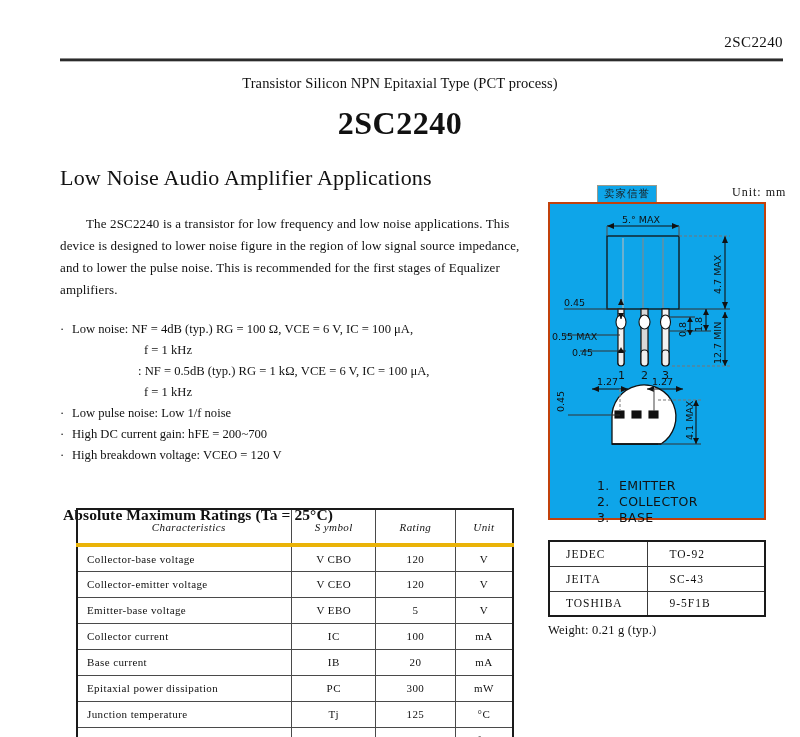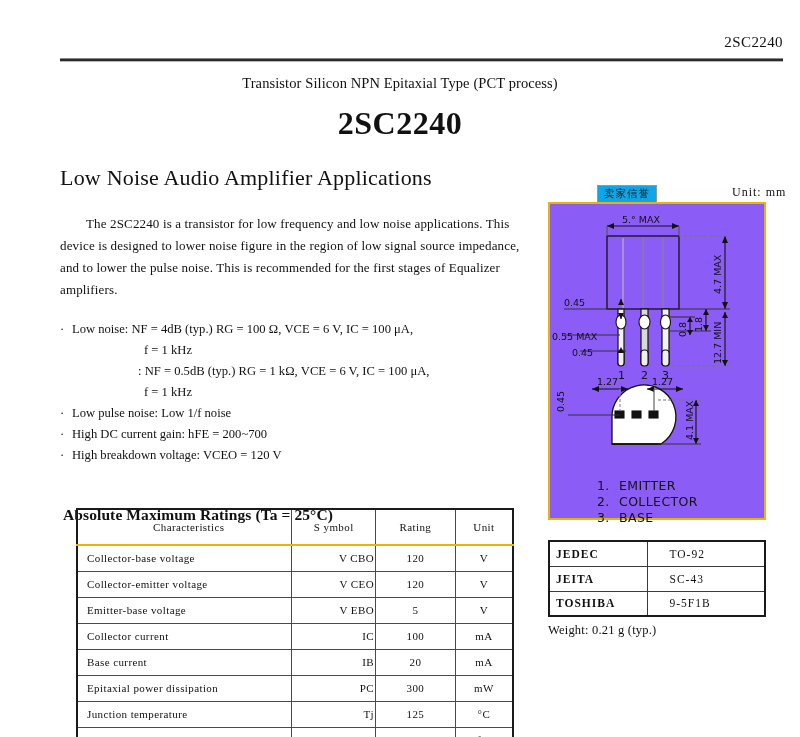--- a/index.html
+++ b/index.html
@@ -58,57 +58,57 @@
     position:absolute; left:76px; top:508px; width:438px;
     border-collapse:collapse; font-size:11px;
     border:2px solid #1a1a1a;
   }
   #ratings-table td, #ratings-table th {
     border:1px solid #4a4a4a; font-weight:normal; letter-spacing:.4px;
   }
   #ratings-table thead td { height:36px; text-align:center; }
   #ratings-table tbody td { height:26px; }
   .c-char { width:216px; padding-left:9px; text-align:left; }
-  .c-sym  { width:84px; text-align:right; }
+  .c-sym  { width:84px; text-align:center; }
   .c-rate { width:80px; text-align:center; }
   .c-unit { width:58px; text-align:center; }
-  #ratings-table thead tr td { border-bottom:2px solid #eab308; }
+  #ratings-table thead tr td { border-bottom:4px solid #eab308;font-style:italic; }
 
   
   #unit-label {
     position:absolute; left:732px; top:185px; font-size:12px; letter-spacing:1px;
   }
   #watermark-badge {
     position:absolute; left:597px; top:185px;
     background:#0ea5e9; border:1px solid #9a9a8c;
     padding:1px 6px; font-size:10.5px; letter-spacing:1px;
     font-family:"DejaVu Sans", sans-serif; color:#1a1a1a;
   }
 
   #package-panel {
     position:absolute; left:548px; top:202px; width:218px; height:318px;
-    border:2px solid #eab308; background:#8b5cf6;
+    border:2px solid #c2410c; background:#0ea5e9;
   }
   #drawing-svg { position:absolute; left:0; top:0; }
 
   #pin-legend {
     position:absolute; left:597px; top:478px;
     font-family:"DejaVu Sans", sans-serif; font-size:12.5px; line-height:16px;
     letter-spacing:.4px;
   }
   .pin-row { white-space:nowrap; }
   .pin-num { display:inline-block; width:22px; }
 
   #package-table {
     position:absolute; left:548px; top:540px; width:218px;
     border-collapse:collapse; border:2px solid #1a1a1a;
     font-size:11.5px;
   }
   #package-table td { border:1px solid #3a3a3a; height:25px; letter-spacing:1px; }
-  .pk-name { width:98px; padding-left:6px; font-weight:bold; }
+  .pk-name { width:98px; padding-left:16px; font-weight:normal; }
   .pk-val { text-align:left; padding-left:22px; letter-spacing:1.2px; }
 
   #weight-label {
     position:absolute; left:548px; top:623px; font-size:12.5px; letter-spacing:.2px;
   }
 
   .vtxt { font-family:"DejaVu Sans", sans-serif; }
 </style>
 </head>
 <body>

